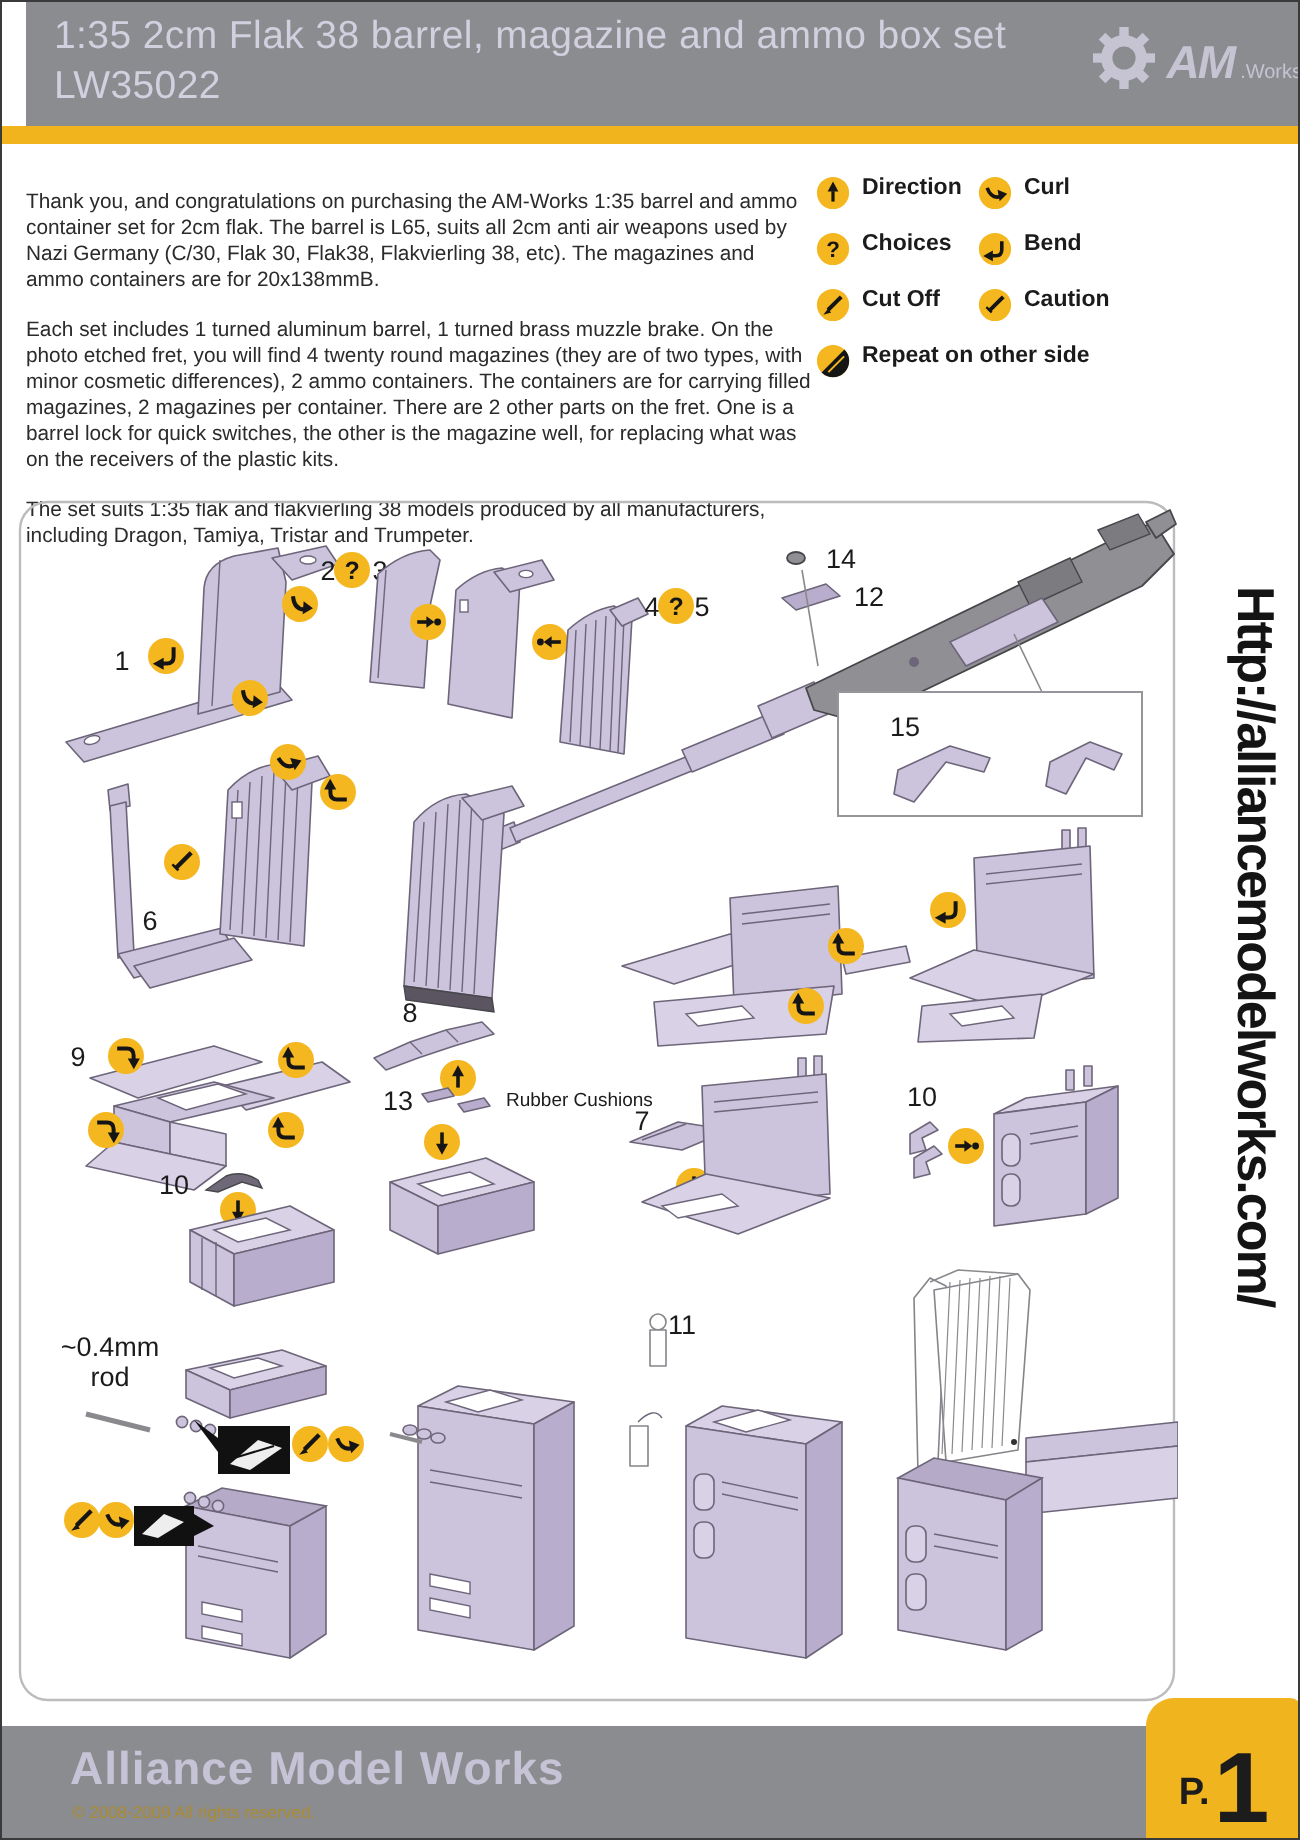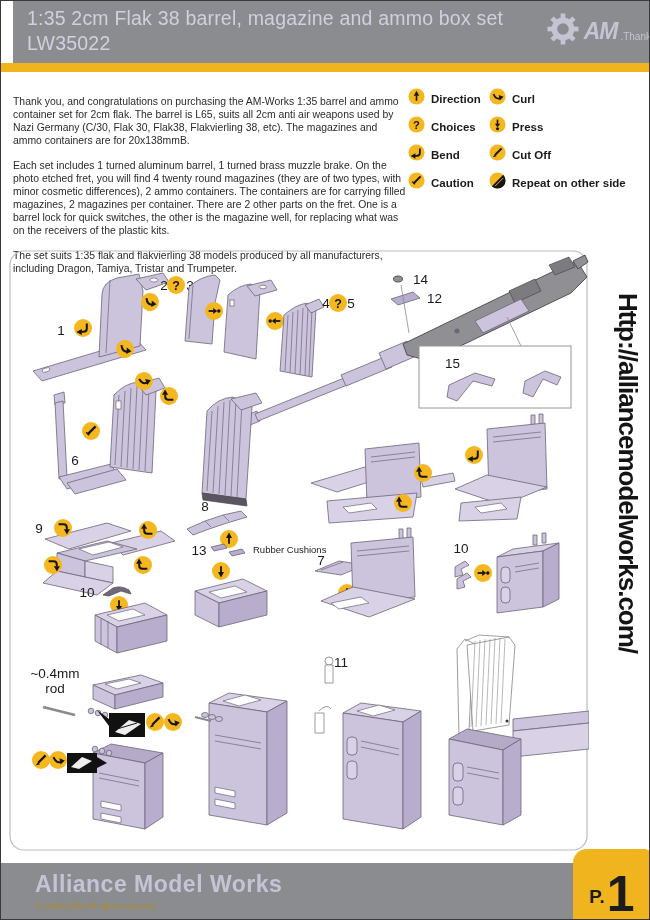--- a/index.html
+++ b/index.html
@@ -10,21 +10,21 @@
   .hdr-title{position:absolute;left:14px;top:5px;font-size:19.5px;line-height:25px;color:#d2cfdf;letter-spacing:.2px;}
   .logo{position:absolute;right:12px;top:12px;display:flex;align-items:flex-end;gap:5px;}
   .logo-am{font-size:23px;font-weight:bold;font-style:italic;color:#c6c3d2;letter-spacing:-1px;}
   .logo-works{font-size:10px;color:#c6c3d2;margin-left:-2px;align-self:flex-end;padding-bottom:3px;}
   .stripe{position:absolute;left:0;top:62px;width:650px;height:9px;background:#f2b41d;}
   
   .intro{position:absolute;left:12px;top:82px;width:394px;color:#2b2b2b;font-size:10.4px;line-height:13px;margin-top:12px;}
   .intro p{margin:0 0 12px 0;}
   
   .legend{position:absolute;left:407px;top:87px;width:238px;display:grid;grid-template-columns:81px auto;row-gap:11px;}
-  .lg-item{display:flex;align-items:flex-end;gap:6px;}
+  .lg-item{display:flex;align-items:flex-start;gap:6px;}
   .lg-ic{width:17px;height:17px;flex:0 0 17px;display:block;}
   .lg-ic svg{display:block;width:17px;height:17px;}
   .lg-lb{font-size:11.5px;font-weight:bold;color:#1b1b1b;white-space:nowrap;}
   
   .diagram{position:absolute;left:8px;top:248px;width:580px;height:604px;}
   .p{fill:#ccc3dc;stroke:#6d6579;stroke-width:.8;stroke-linejoin:round;}
   .p2{fill:#d9d2e7;stroke:#6d6579;stroke-width:.8;stroke-linejoin:round;}
   .p3{fill:#b9adcd;stroke:#6d6579;stroke-width:.8;stroke-linejoin:round;}
   .inner{fill:#b5aac8;stroke:#6d6579;stroke-width:.8;}
   .wire{fill:#ffffff;stroke:#84848a;stroke-width:.8;stroke-linejoin:round;}
@@ -127,21 +127,21 @@
           <rect x="-1.9" y="-12.6" width="3.8" height="4.8" transform="rotate(90)"></rect>
           <rect x="-1.9" y="-12.6" width="3.8" height="4.8" transform="rotate(135)"></rect>
           <rect x="-1.9" y="-12.6" width="3.8" height="4.8" transform="rotate(180)"></rect>
           <rect x="-1.9" y="-12.6" width="3.8" height="4.8" transform="rotate(225)"></rect>
           <rect x="-1.9" y="-12.6" width="3.8" height="4.8" transform="rotate(270)"></rect>
           <rect x="-1.9" y="-12.6" width="3.8" height="4.8" transform="rotate(315)"></rect>
         </g>
         <circle r="7" fill="none" stroke="#c6c3d2" stroke-width="4.6"></circle>
       </svg>
       <span class="logo-am">AM</span>
-      <span class="logo-works">.Thank</span>
+      <span class="logo-works">.Works</span>
     </div>
   </div>
   <div class="stripe"></div>
 
   <div class="intro">
     <p>Thank you, and congratulations on purchasing the AM-Works 1:35 barrel and ammo container set for 2cm flak. The barrel is L65, suits all 2cm anti air weapons used by Nazi Germany (C/30, Flak 30, Flak38, Flakvierling 38, etc). The magazines and ammo containers are for 20x138mmB.</p>
     <p>Each set includes 1 turned aluminum barrel, 1 turned brass muzzle brake. On the photo etched fret, you will find 4 twenty round magazines (they are of two types, with minor cosmetic differences), 2 ammo containers. The containers are for carrying filled magazines, 2 magazines per container. There are 2 other parts on the fret. One is a barrel lock for quick switches, the other is the magazine well, for replacing what was on the receivers of the plastic kits.</p>
     <p>The set suits 1:35 flak and flakvierling 38 models produced by all manufacturers, including Dragon, Tamiya, Tristar and Trumpeter.</p>
   </div>
 
@@ -162,28 +162,20 @@
         </span>
         <span class="lg-lb">Curl</span>
       </div>
     <div class="lg-item">
         <span class="lg-ic">
           <svg viewBox="-9.5 -9.5 19 19">
             <use href="#ic-choices"></use>
           </svg>
         </span>
         <span class="lg-lb">Choices</span>
-      </div>
-    <div class="lg-item">
-        <span class="lg-ic">
-          <svg viewBox="-9.5 -9.5 19 19">
-            <use href="#ic-press" transform="rotate(90)"></use>
-          </svg>
-        </span>
-        <span class="lg-lb">Press</span>
       </div>
     <div class="lg-item">
         <span class="lg-ic">
           <svg viewBox="-9.5 -9.5 19 19">
             <use href="#ic-bend"></use>
           </svg>
         </span>
         <span class="lg-lb">Bend</span>
       </div>
     <div class="lg-item">

